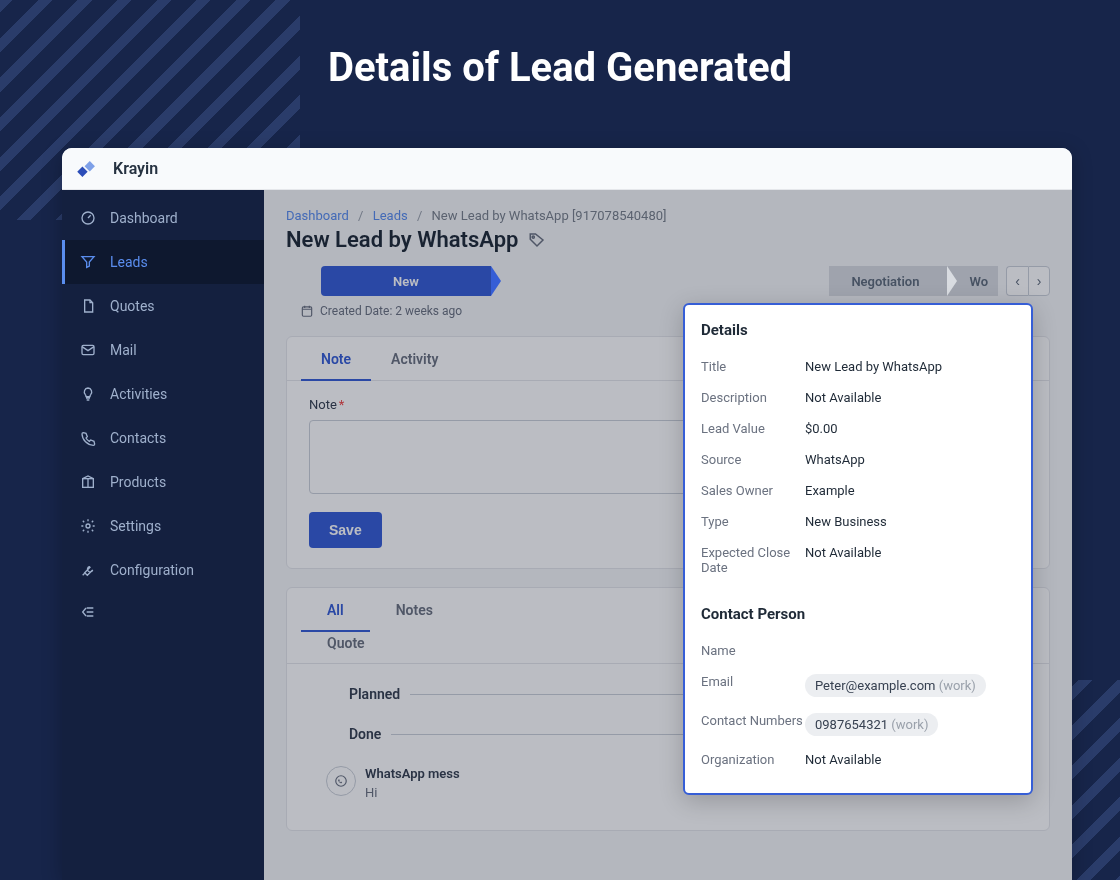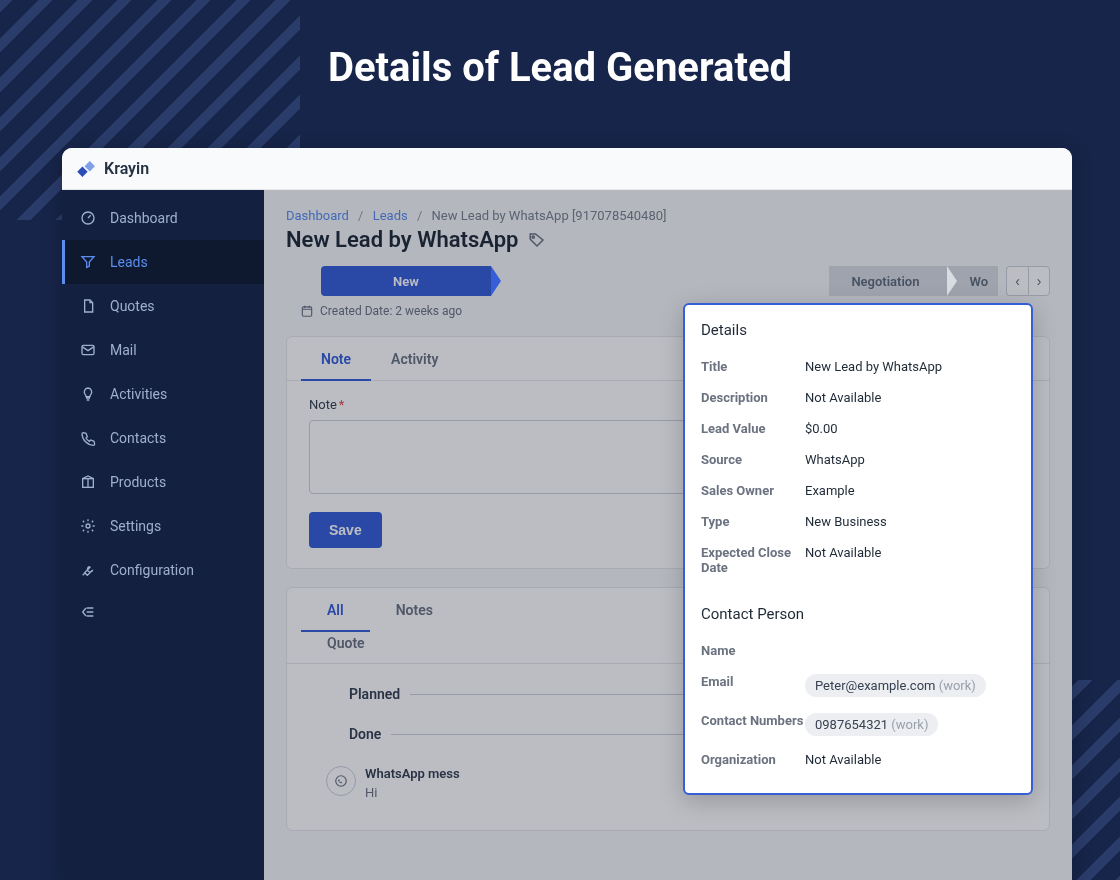--- a/index.html
+++ b/index.html
@@ -27,21 +27,21 @@
   
   .app {
     position: absolute; top: 148px; left: 62px; width: 1010px; height: 732px;
     background:#fff; border-radius:10px 10px 0 0; overflow:hidden;
     box-shadow:0 4px 20px rgba(0,0,0,0.25);
     display:flex; flex-direction:column;
   }
   .topbar {
     height:42px; background:#f8fafc; border-bottom:1px solid #e5e7eb;
     display:flex; align-items:center; padding:0 14px;
-    color:#263241; font-weight:600; font-size:16px;
+    color:#263241; font-weight:600; font-size:16px;gap:9px;
   }
   .topbar .logo { width:22px; height:22px; margin-right:6px; position:relative; }
   .app-body { flex:1; display:flex; }
   
   .sidebar { width:202px; background:#14203f; color:#9fb0cc; font-size:14px; padding-top:6px; }
   .sidebar-item { display:flex; align-items:center; height:44px; padding:0 16px; cursor:pointer; }
   .sidebar-item.active { background:#0e182f; color:#5a8dee; border-left:3px solid #5a8dee; padding-left:13px;}
   .sidebar-item .sicon { width:20px; display:flex; justify-content:center; margin-right:12px;}
   .sidebar-item.collapse { height:40px; }
   
@@ -107,23 +107,23 @@
   .timeline-content{ padding-top:0; font-size:13px; color:#374151;}
   .timeline-content .label{font-weight:600;}
   .timeline-content .body{ color:#6b7280; margin-top:4px;}
   
   .details-pop{
     position:absolute; left:419px; top:113px; width:350px;
     background:#fff; border:2px solid #365ed6; border-radius:6px;
     box-shadow:0 6px 24px rgba(0,0,0,0.2);
     padding:16px 16px 18px; z-index:20;
   }
-  .details-pop h3{ font-size:15px; font-weight:400; color:#1f2a37; margin-bottom:12px;}
+  .details-pop h3{ font-size:15px; font-weight:700; color:#1f2a37; margin-bottom:12px;}
   .kv{ display:flex; padding:8px 0; font-size:13px;}
-  .kv .k{ width:104px; color:#6b7280;font-weight:bold;}
+  .kv .k{ width:104px; color:#6b7280;}
   .kv .v{ flex:1; color:#1f2a37;}
   .kv .v .chip{ display:inline-block; background:#eceef1; border-radius:12px; padding:4px 10px; color:#374151;}
   .kv .v .chip .muted{ color:#9aa1ab;}
   .section-gap{ height:22px;}
   
   .overlay{
     position:absolute; inset:0; background:rgba(10,18,40,0.28); pointer-events:none;
   }
 </style>
 </head>

